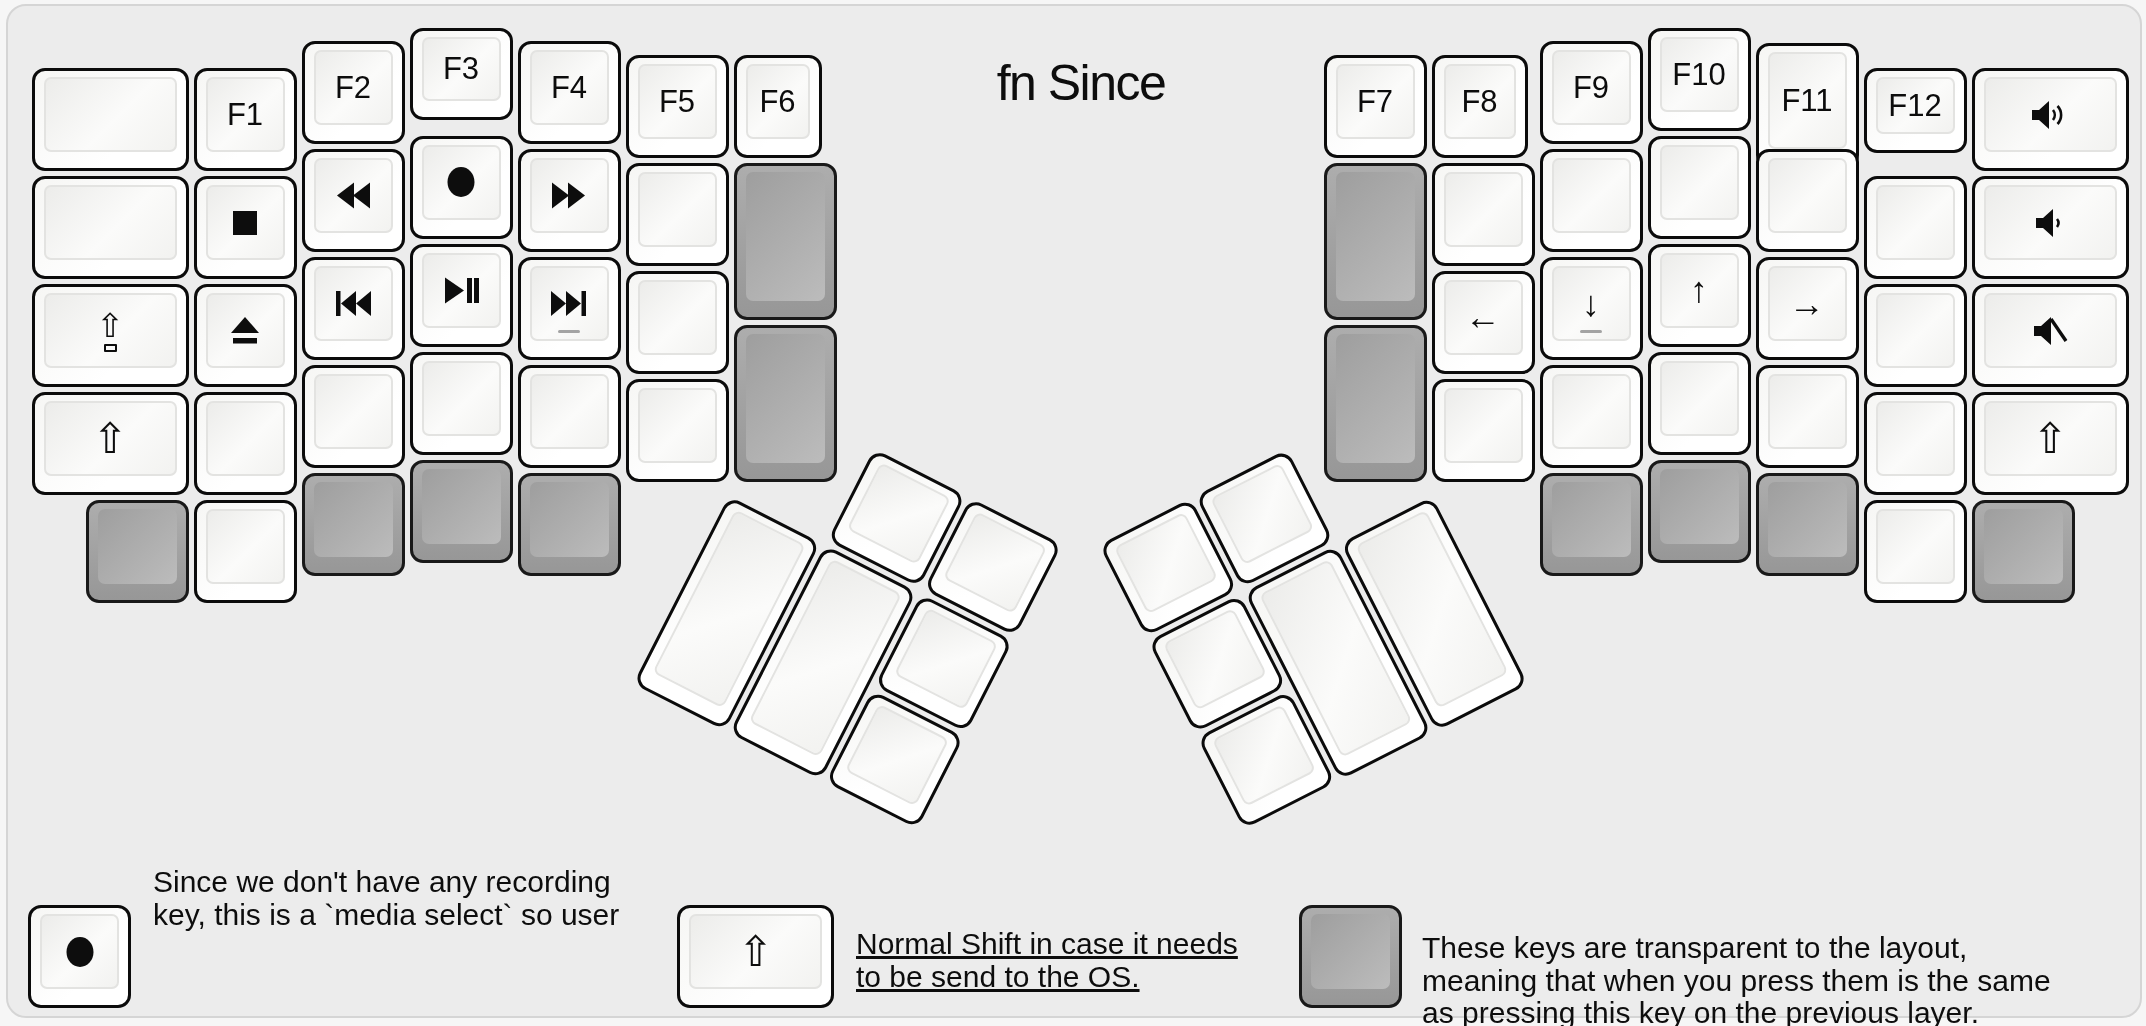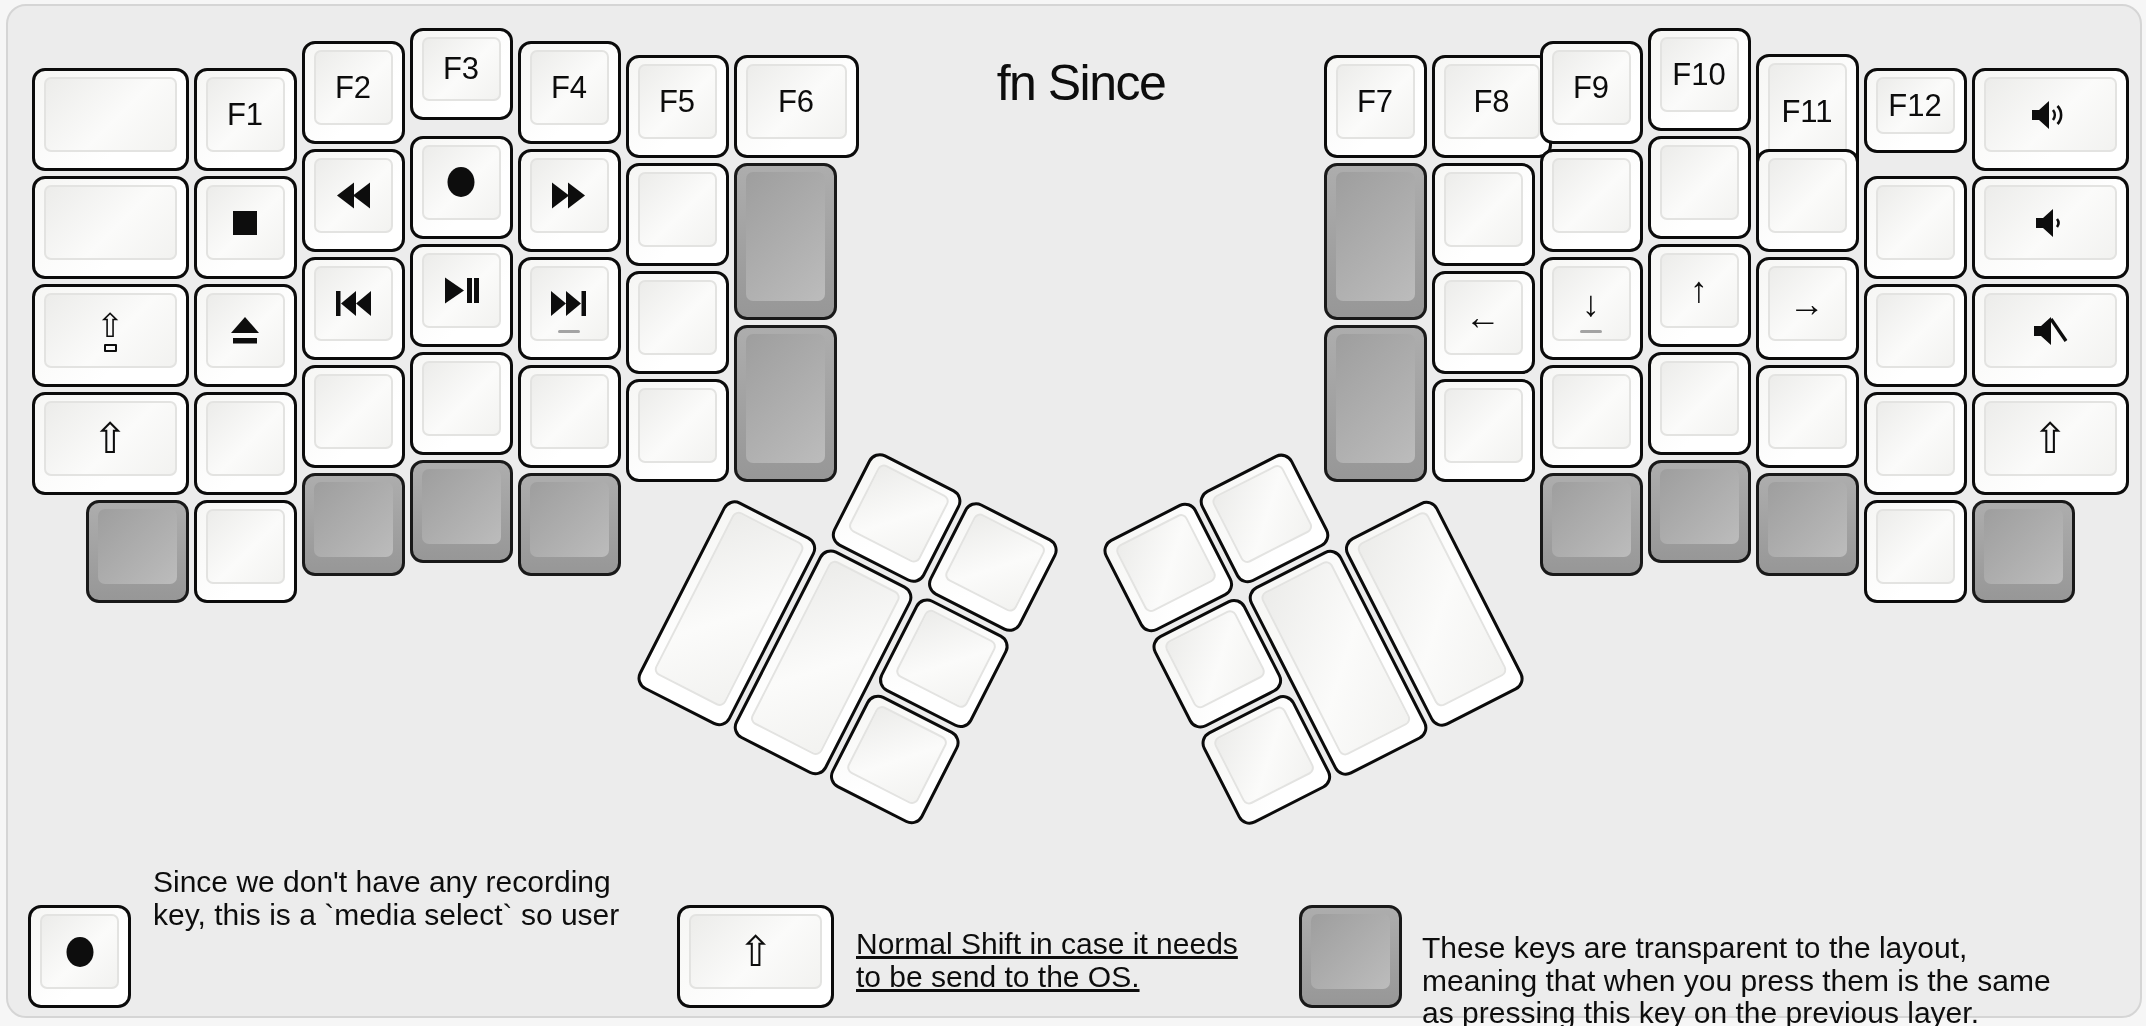--- a/index.html
+++ b/index.html
@@ -80,21 +80,21 @@
         <div class="key" style="left: 487.5px; top: 15px; width: 103px; height: 103px;">
           <div class="keytop">
             <span class="klabel">F4</span>
           </div>
         </div>
         <div class="key" style="left: 595.5px; top: 28.5px; width: 103px; height: 103px;">
           <div class="keytop">
             <span class="klabel">F5</span>
           </div>
         </div>
-        <div class="key" style="left: 703.5px; top: 28.5px; width: 125px; height: 103px;">
+        <div class="key" style="left: 703.5px; top: 28.5px; width: 88px; height: 103px;">
           <div class="keytop">
             <span class="klabel">F6</span>
           </div>
         </div>
         <div class="key" style="left: 1.5px; top: 150px; width: 157px; height: 103px;">
           <div class="keytop"></div>
         </div>
         <div class="key" style="left: 163.5px; top: 150px; width: 103px; height: 103px;">
           <div class="keytop">
             <span class="icon">
@@ -230,36 +230,36 @@
         <div class="key gray" style="left: 487.5px; top: 447px; width: 103px; height: 103px;">
           <div class="keytop"></div>
         </div>
       </div>
       <div class="section" style="left: 1314px; top: 20px; width: 810px; height: 540px;">
         <div class="key" style="left: 1.5px; top: 28.5px; width: 103px; height: 103px;">
           <div class="keytop">
             <span class="klabel">F7</span>
           </div>
         </div>
-        <div class="key" style="left: 109.5px; top: 28.5px; width: 120px; height: 103px;">
+        <div class="key" style="left: 109.5px; top: 28.5px; width: 96px; height: 103px;">
           <div class="keytop">
             <span class="klabel">F8</span>
           </div>
         </div>
         <div class="key" style="left: 217.5px; top: 15px; width: 103px; height: 103px;">
           <div class="keytop">
             <span class="klabel">F9</span>
           </div>
         </div>
         <div class="key" style="left: 325.5px; top: 1.5px; width: 103px; height: 103px;">
           <div class="keytop">
             <span class="klabel">F10</span>
           </div>
         </div>
-        <div class="key" style="left: 433.5px; top: 28px; width: 103px; height: 125px;">
+        <div class="key" style="left: 433.5px; top: 17px; width: 103px; height: 125px;">
           <div class="keytop">
             <span class="klabel">F11</span>
           </div>
         </div>
         <div class="key" style="left: 541.5px; top: 42px; width: 103px; height: 85px;">
           <div class="keytop">
             <span class="klabel">F12</span>
           </div>
         </div>
         <div class="key" style="left: 649.5px; top: 42px; width: 157px; height: 103px;">

